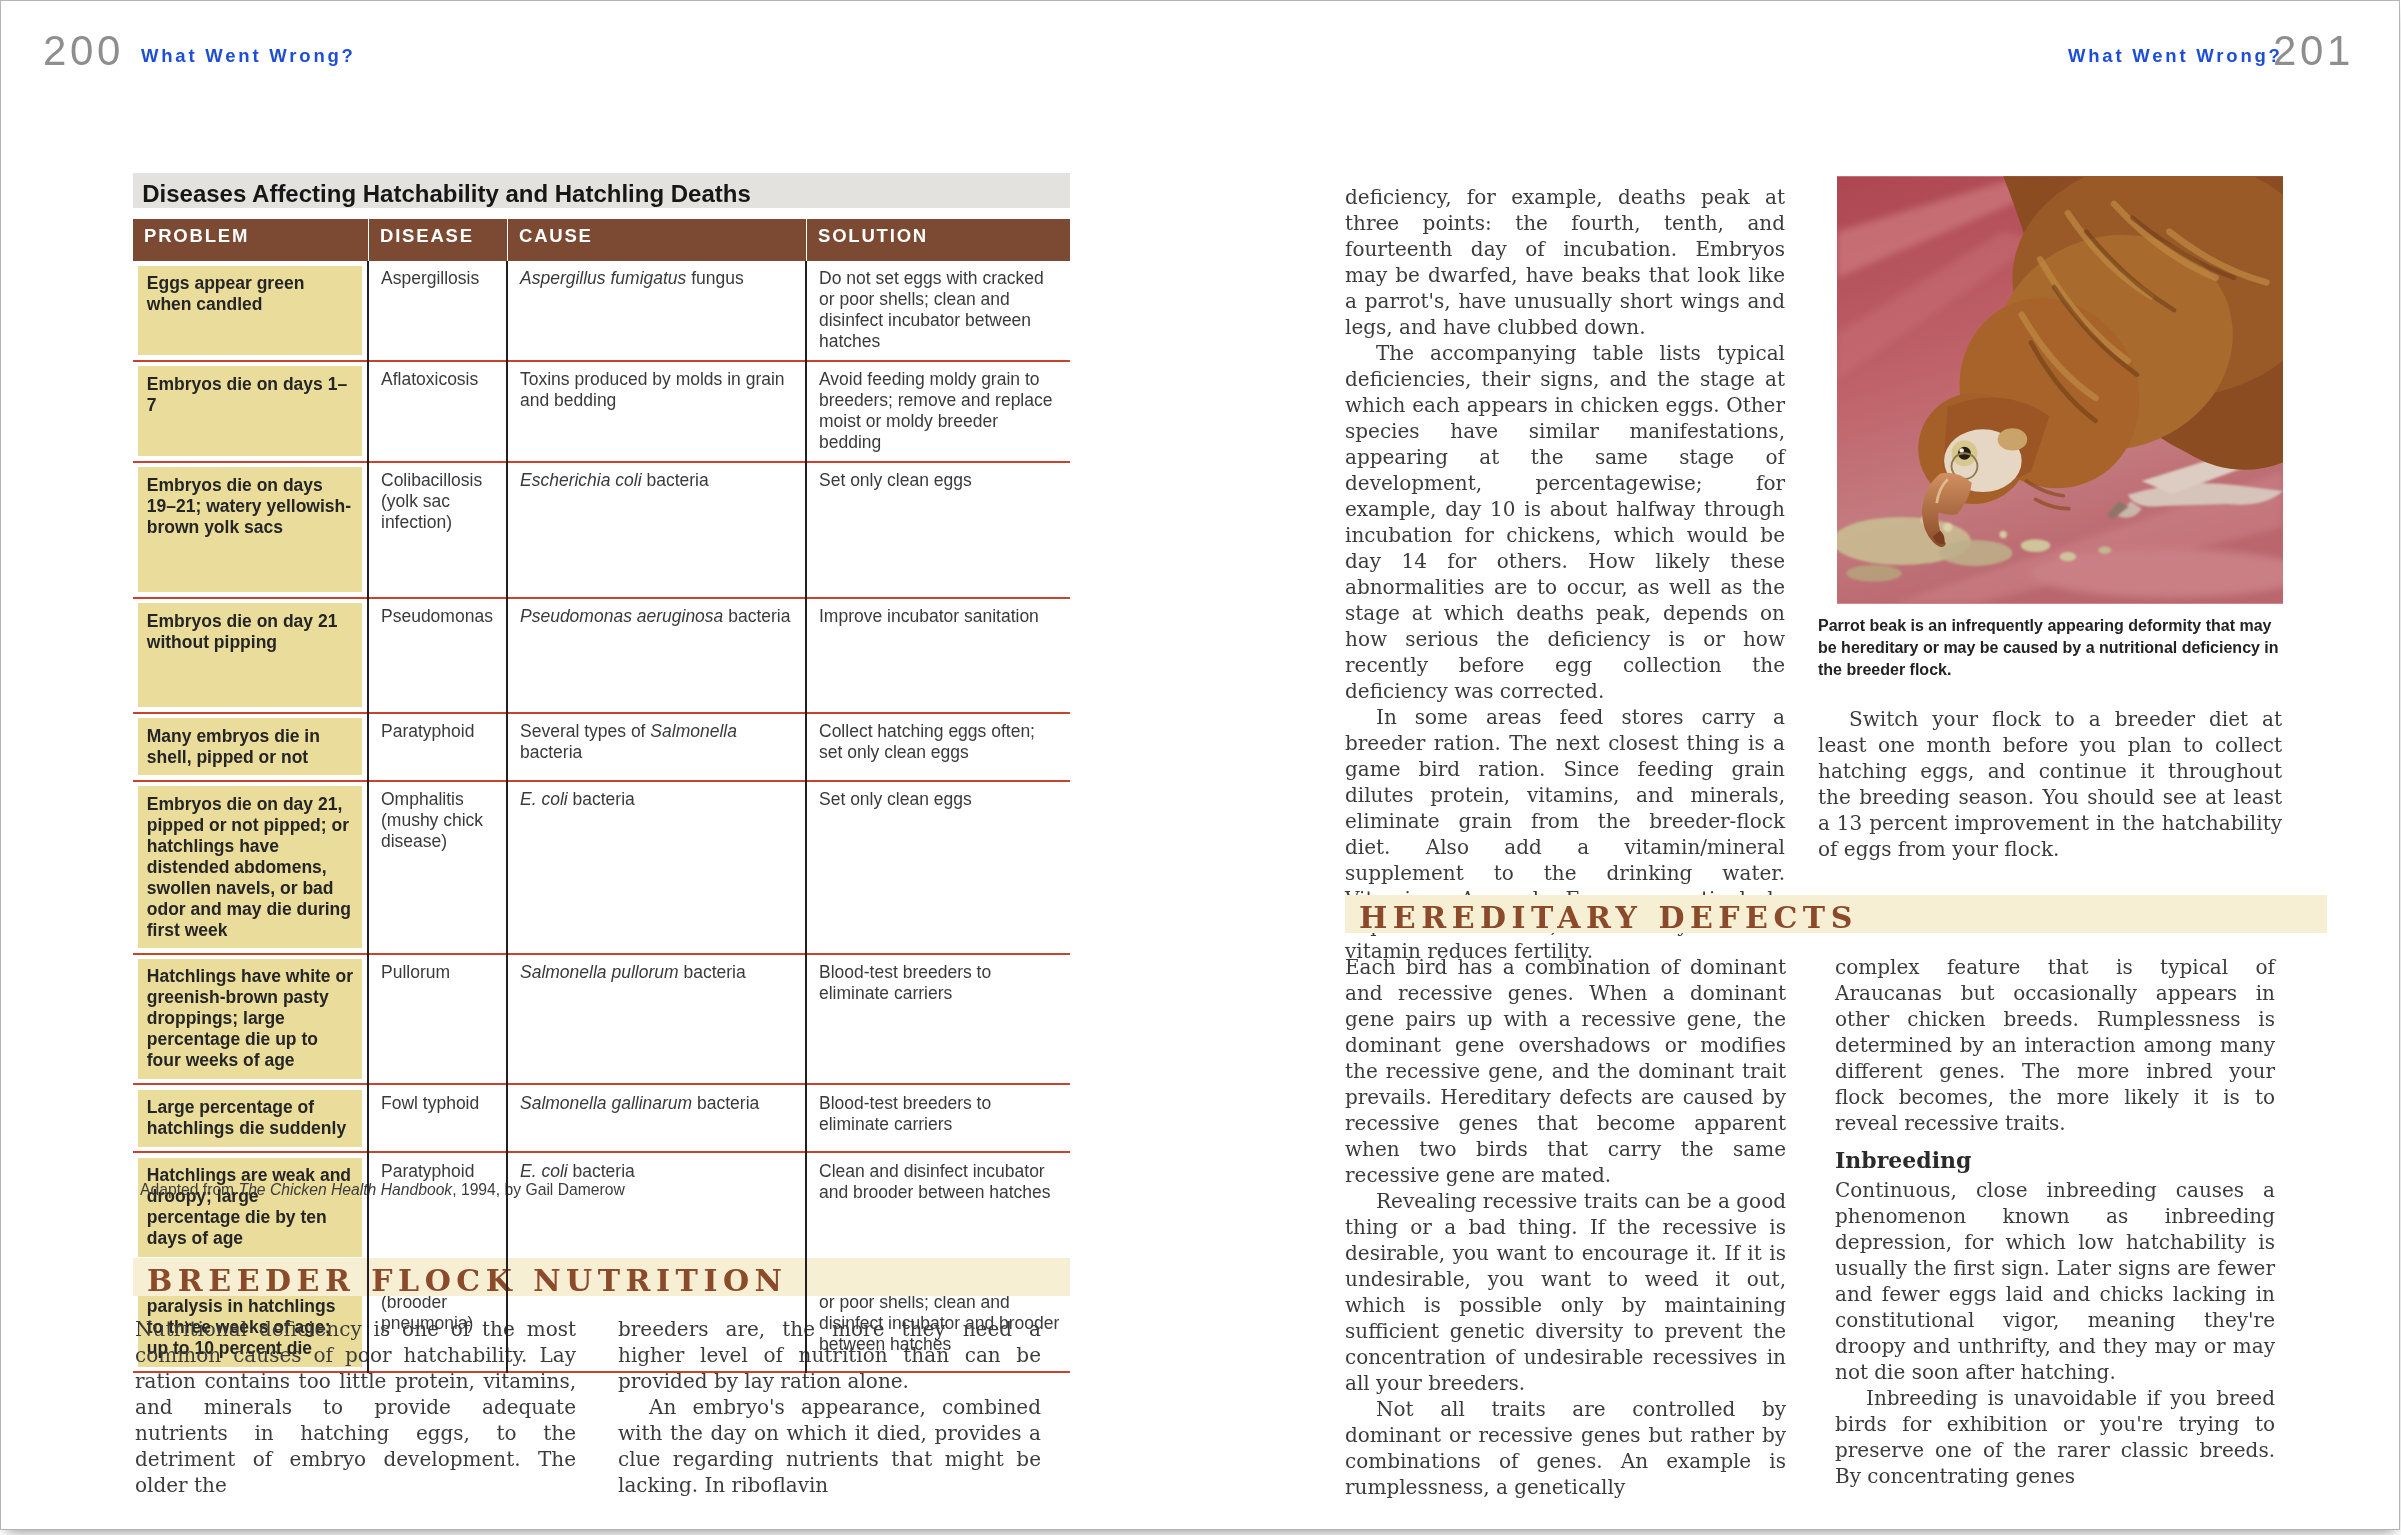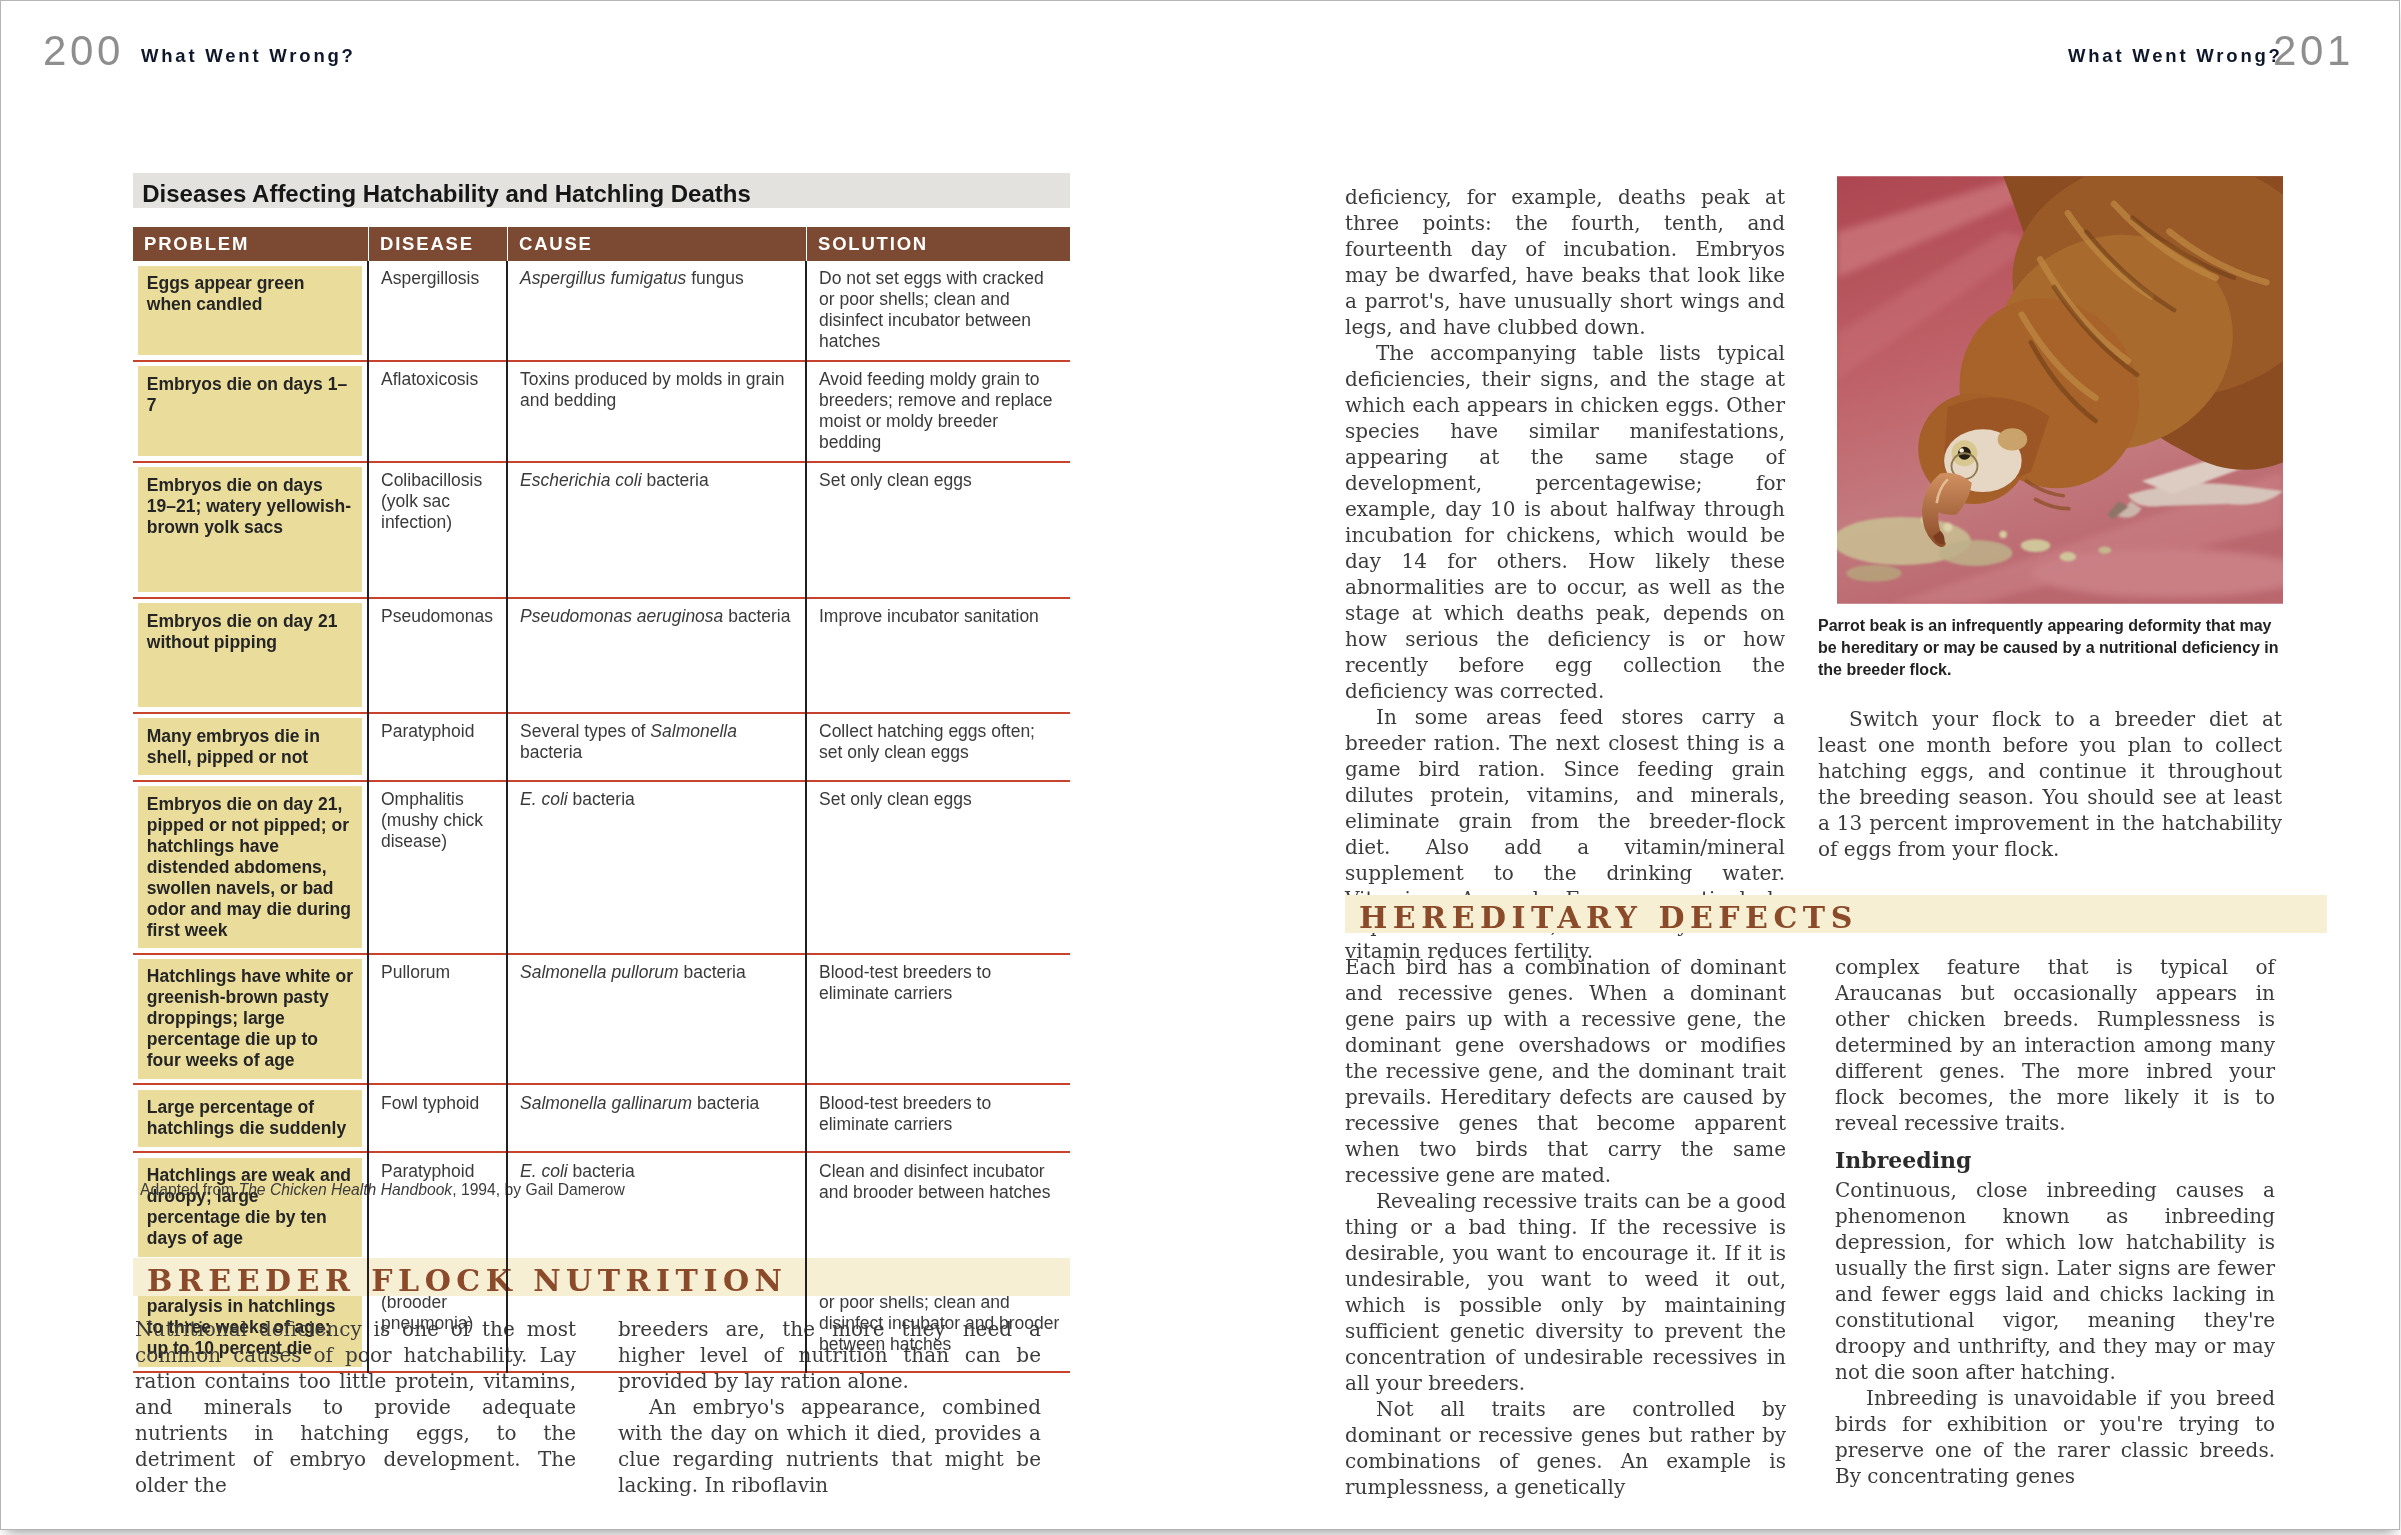--- a/index.html
+++ b/index.html
@@ -8,35 +8,35 @@
   .spread {
     position:relative; width:2400px; height:1530px;
     background:#ffffff;
     border:0.9px solid #b5b5b5;
     box-shadow:0 7.4px 13px -5.5px rgba(0,0,0,.45);
     overflow:hidden;
   }
 
   
   .pageno { position:absolute; font-size:42px; color:#8e8e8e; letter-spacing:3.7px; }
-  .runhead { position:absolute; font-size:18.5px; font-weight:bold; color:#0f172a; letter-spacing:2.8px; }
+  .runhead { position:absolute; font-size:18.5px; font-weight:bold; color:#1d4ed8; letter-spacing:2.8px; }
   #pageno-left { left:42px; top:26px; }
   #runhead-left { left:140px; top:44px; }
   #runhead-right { left:2067px; top:44px; }
   #pageno-right { left:2272px; top:26px; }
 
   
   .table-wrap { position:absolute; left:132px; top:172px; width:937px; }
   .table-title {
     background:#e4e2df; color:#161616; font-weight:bold; font-size:24px;
     padding:8.3px 0 8.3px 9.2px; height:35px; line-height:26px;
   }
   .thead {
-    margin-top:19px; display:grid; grid-template-columns:235px 139px 299px 264px;
-    background:#ffffff; height:34px;
+    margin-top:11px; display:grid; grid-template-columns:235px 139px 299px 264px;
+    background:#ffffff; height:42px;
   }
   .thead .hcell {
     background:#7c4a32; color:#ffffff; font-weight:bold; font-size:18.5px;
     letter-spacing:1.8px; padding:5.5px 0 0 11px;
   }
   .thead .hcell + .hcell { border-left:1.8px solid #ffffff; }
   .rows { position:relative; }
   .vline { position:absolute; top:0; bottom:0; width:1.8px; background:#231f20; z-index:2; }
   .vline.v1 { left:234px; } .vline.v2 { left:373px; } .vline.v3 { left:672px; }
   .trow {

